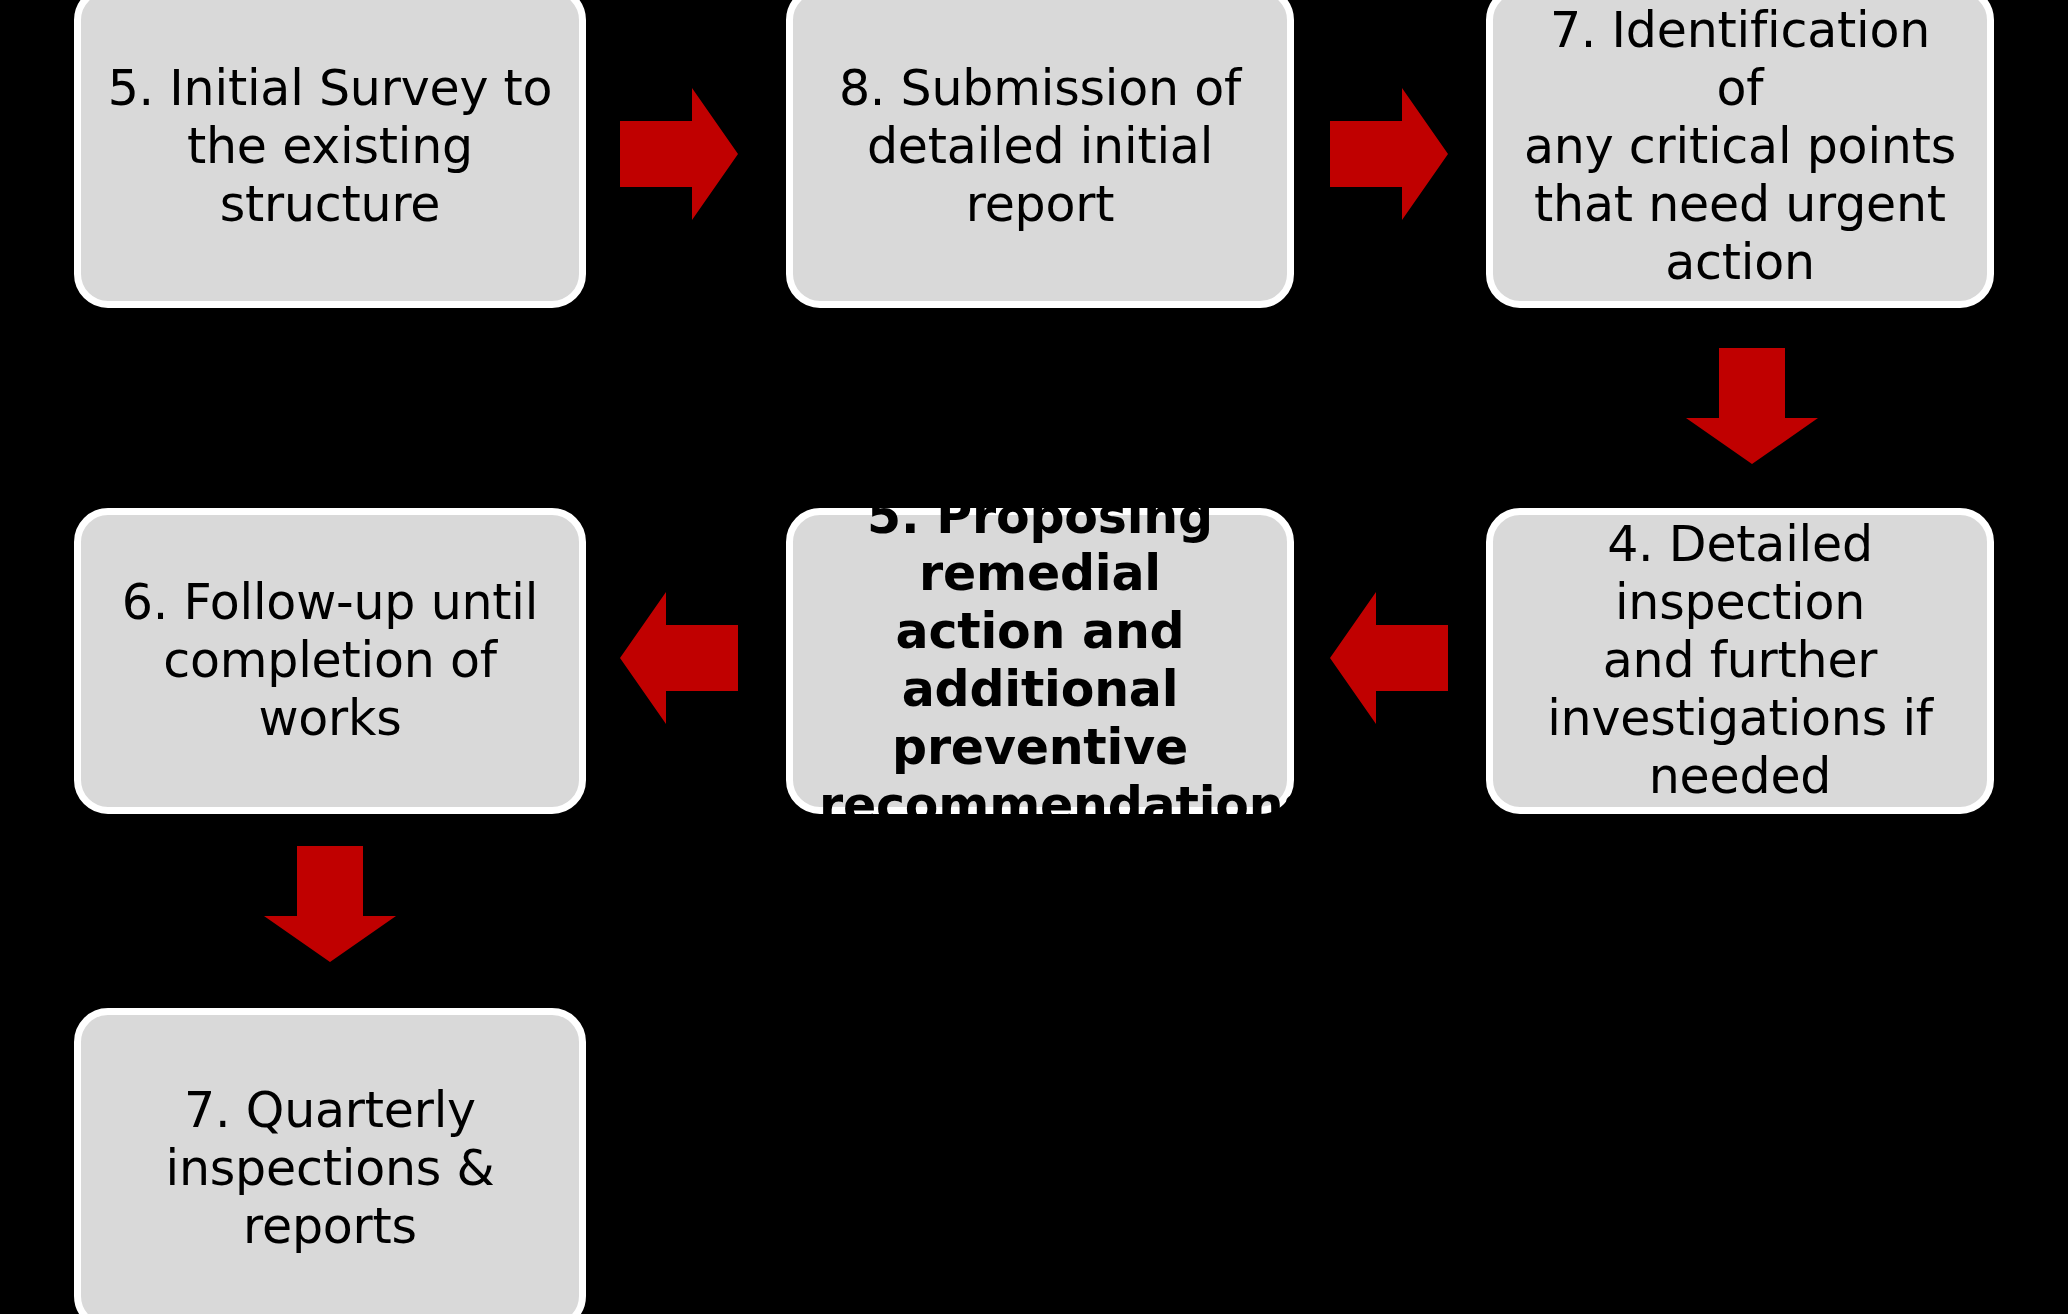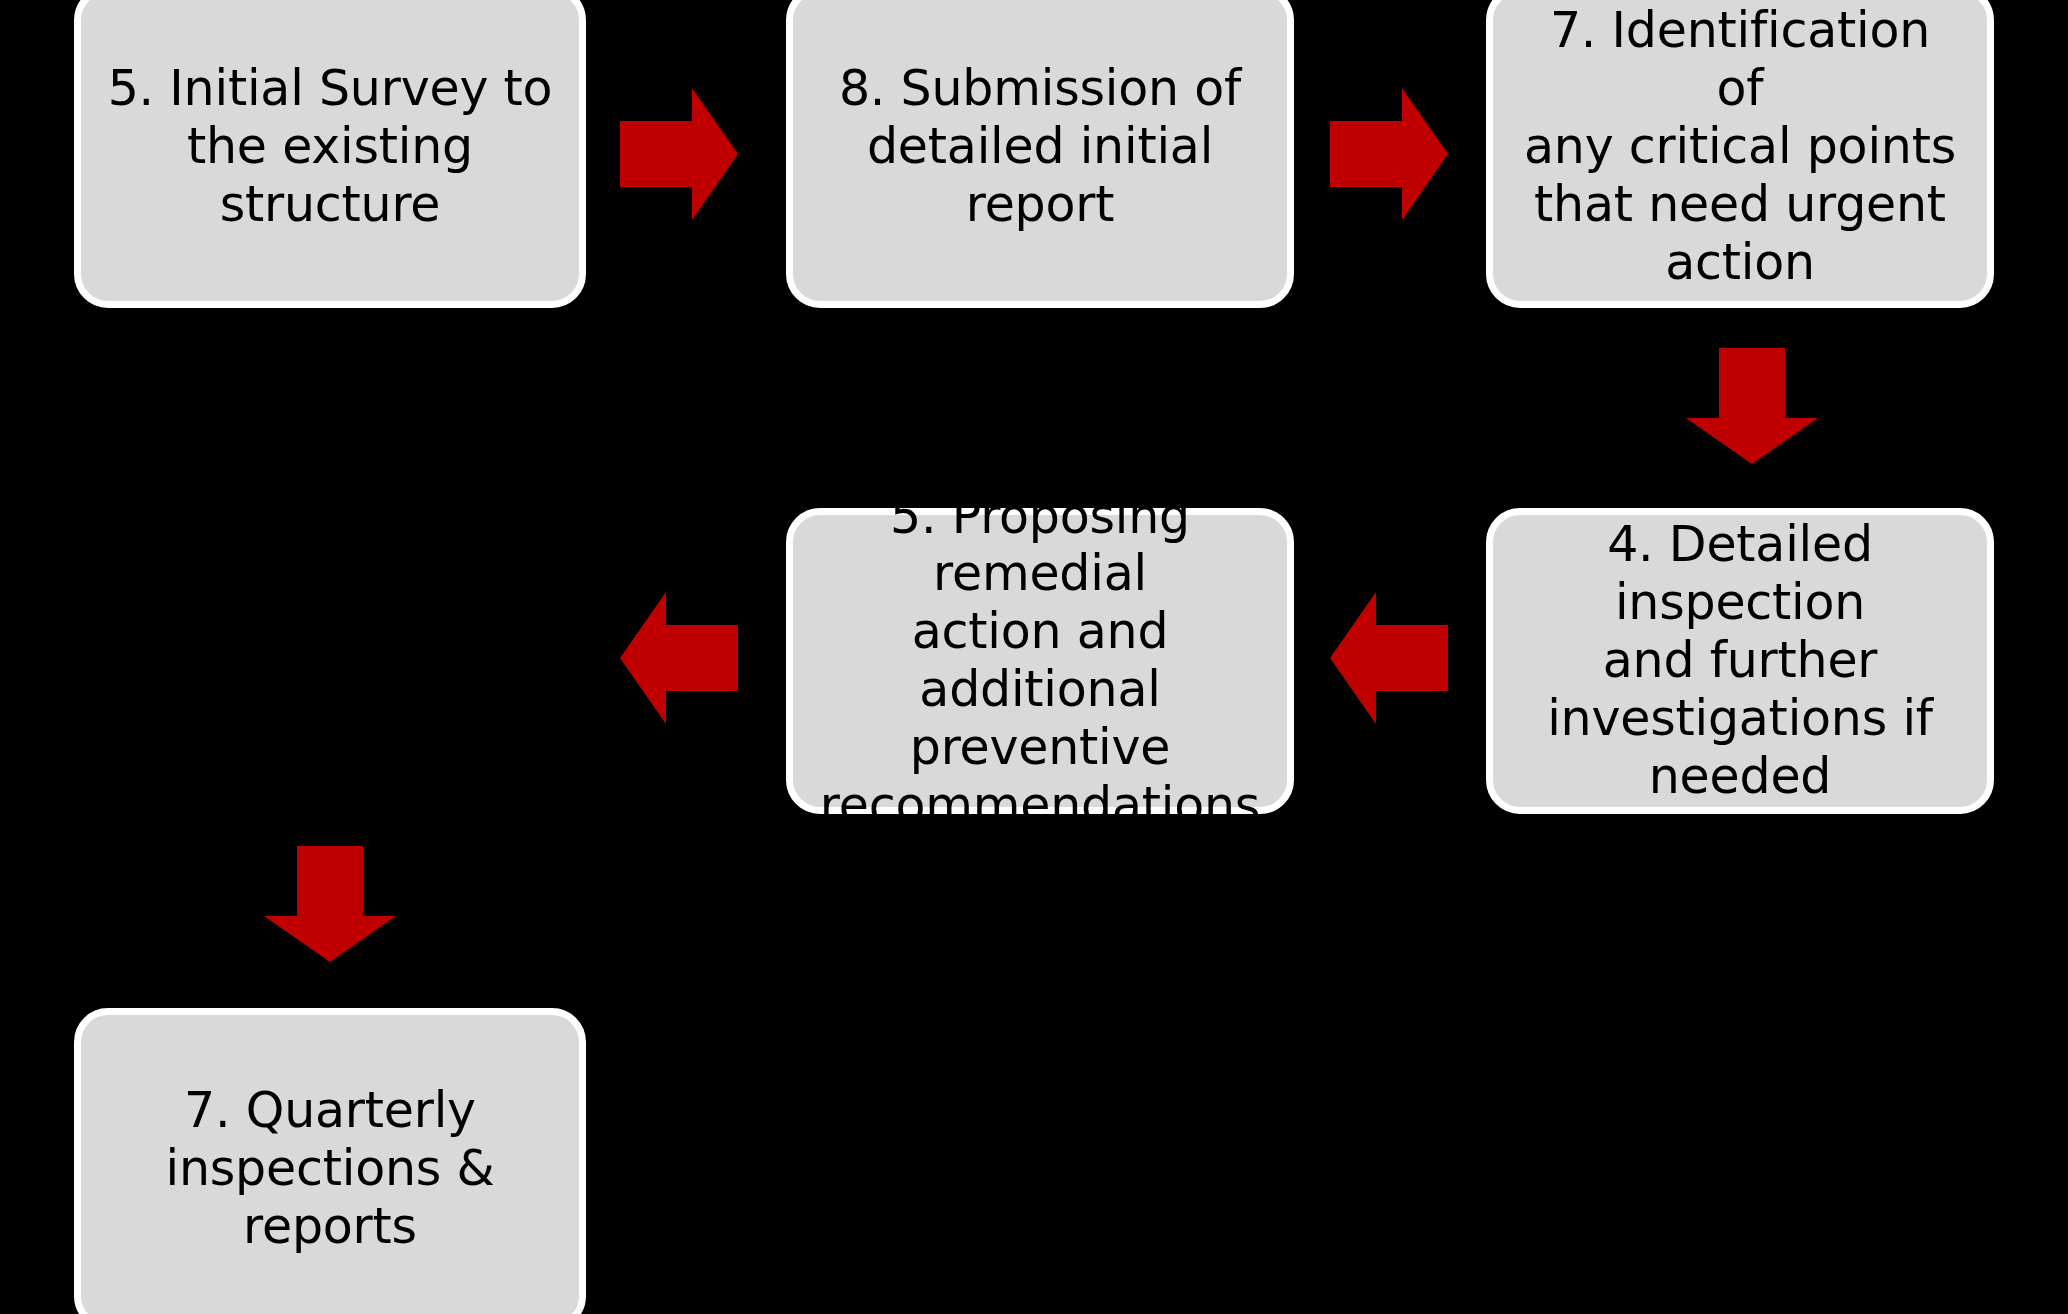--- a/index.html
+++ b/index.html
@@ -43,21 +43,21 @@
     display: block;
     width: 100%;
     white-space: pre-line;
   }
 
   
   #node-1 { left: 74px;   top: -14px;   width: 512px;  height: 322px; }
   #node-2 { left: 786px;  top: -14px;   width: 508px;  height: 322px; }
   #node-3 { left: 1486px; top: -14px;   width: 508px;  height: 322px; }
   #node-4 { left: 1486px; top: 508px;   width: 508px;  height: 306px; }
-  #node-5 { left: 786px;  top: 508px;   width: 508px;  height: 306px; }
+  #node-5 { left: 786px;  top: 508px;   width: 508px;  height: 306px; font-weight: bold; }
   #node-6 { left: 74px;   top: 508px;   width: 512px;  height: 306px; }
   #node-7 { left: 74px;   top: 1008px;  width: 512px;  height: 322px; }
 
   
   .arrow {
     position: absolute;
     display: block;
   }
   .arrow svg { display: block; width: 100%; height: 100%; }
 
@@ -101,20 +101,24 @@
 that need urgent
 action</span>
   </div>
 
   <div class="arrow" id="arrow-3-4">
     <svg viewBox="0 0 132 116" preserveAspectRatio="none" aria-hidden="true">
       <polygon points="33,0 99,0 99,70 132,70 66,116 0,70 33,70" fill="#C00000"></polygon>
     </svg>
   </div>
 
+  <div class="node" id="node-6">
+    <span class="label">6. Follow-up until
+completion of works</span>
+  </div>
 
   <div class="arrow" id="arrow-5-6">
     <svg viewBox="0 0 118 132" preserveAspectRatio="none" aria-hidden="true">
       <polygon points="118,33 46,33 46,0 0,66 46,132 46,99 118,99" fill="#C00000"></polygon>
     </svg>
   </div>
 
   <div class="node" id="node-5">
     <span class="label">5. Proposing remedial
 action and additional

